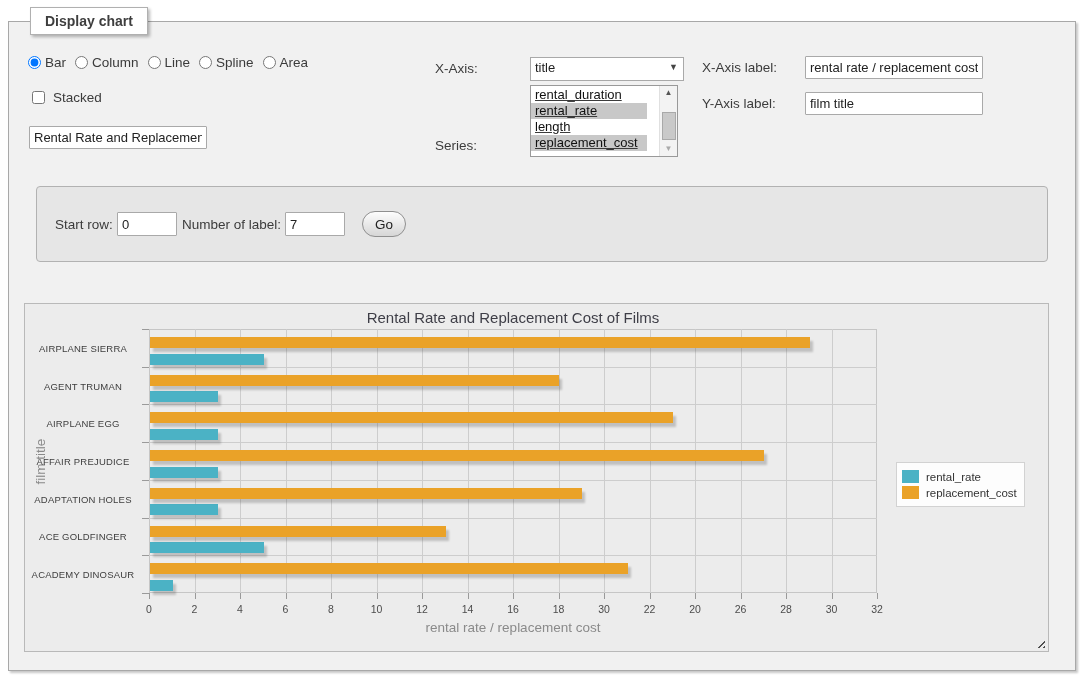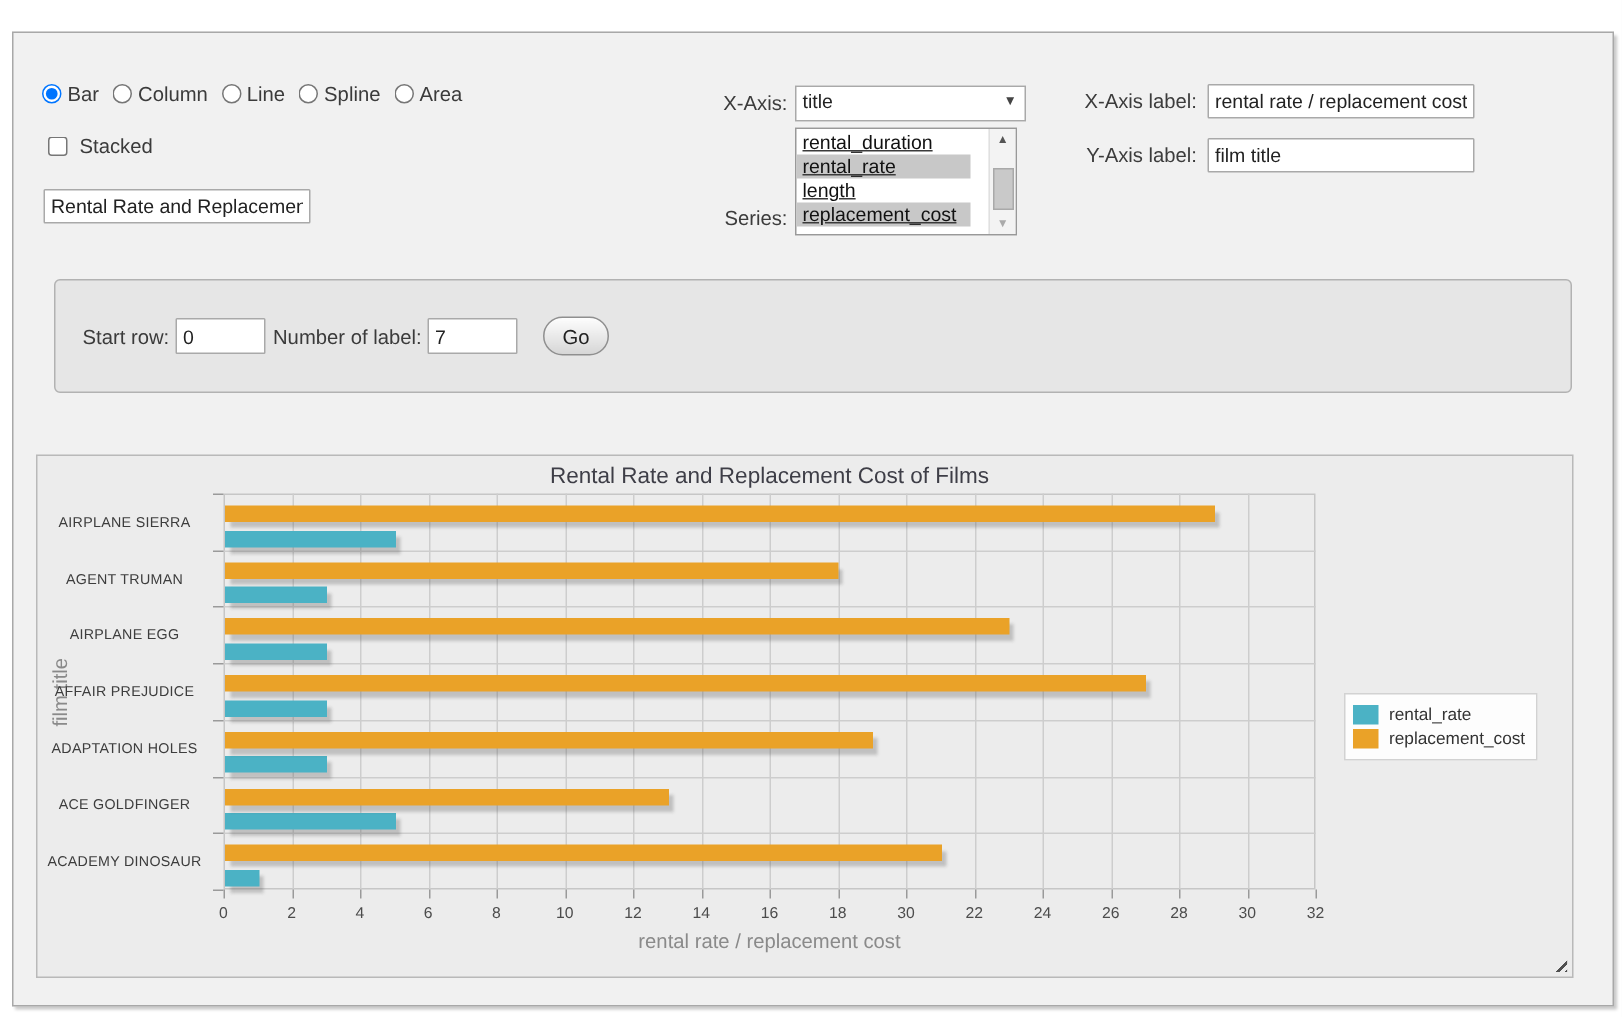--- a/index.html
+++ b/index.html
@@ -12,21 +12,21 @@
       box-shadow:2px 2px 3px rgba(0,0,0,.28);padding:5px 14px;font-weight:bold;
       font-size:14px;color:#3e3e3e;z-index:3;}
   
   .radio-row{position:absolute;left:28px;top:55px;display:flex;align-items:center;gap:9px;font-size:13.5px;}
   .rgroup{display:flex;align-items:center;gap:4px;}
   .rgroup input{margin:0;}
   .stacked-row{position:absolute;left:28px;top:88px;display:flex;align-items:center;gap:5px;font-size:13.5px;}
   input[type=text]{border:1px solid #a9a9a9;background:#fff;font-family:"Liberation Sans",sans-serif;
       font-size:13px;color:#222;padding:2px 4px;border-radius:1px;}
   .title-input{position:absolute;left:29px;top:126px;width:168px;height:17px;}
-  .flabel{position:absolute;font-size:13.5px;color:#3c3c3c;text-align:right;width:90px;}
+  .flabel{position:absolute;font-size:13.5px;color:#3c3c3c;width:90px;}
   .lab-xaxis{left:435px;top:61px;}
   .lab-series{left:435px;top:138px;}
   .lab-xlabel{left:702px;top:60px;width:96px;}
   .lab-ylabel{left:702px;top:96px;width:96px;}
   .select{position:absolute;left:530px;top:57px;width:144px;height:18px;background:#fff;
       border:1px solid #a9a9a9;padding:2px 4px;font-size:13px;color:#222;}
   .sel-arrow{position:absolute;right:5px;top:4px;font-size:9px;color:#444;}
   .listbox{position:absolute;left:530px;top:85px;width:146px;height:70px;background:#fff;
       border:1px solid #999;overflow:hidden;}
   .lb-items{position:absolute;left:0;top:1px;right:30px;text-decoration:underline;}
@@ -73,20 +73,21 @@
   .lgt{font-size:11.5px;color:#333;white-space:nowrap;}
   .resize-handle{position:absolute;right:3px;bottom:3px;width:11px;height:11px;
       background:repeating-linear-gradient(-45deg,#4f4f4f 0 1.5px,rgba(0,0,0,0) 1.5px 4px);
       clip-path:polygon(100% 0,100% 100%,0 100%);}
 </style>
 </head>
 <body>
 
 <div class="page">
   <div class="fs"></div>
+  <div class="fs-legend">Display chart</div>
 
   <div class="radio-row" id="chartTypes">
       <label class="rgroup">
         <input type="radio" name="ctype" checked="" style="">
         <span>Bar</span>
       </label>
       <label class="rgroup">
         <input type="radio" name="ctype" style="">
         <span>Column</span>
       </label>
@@ -191,21 +192,21 @@
       <div class="xtick" style="left: 533.5px;"></div>
       <div class="xlab" style="left: 533.5px;">18</div>
       <div class="gv" style="left: 579px;"></div>
       <div class="xtick" style="left: 579px;"></div>
       <div class="xlab" style="left: 579px;">30</div>
       <div class="gv" style="left: 624.5px;"></div>
       <div class="xtick" style="left: 624.5px;"></div>
       <div class="xlab" style="left: 624.5px;">22</div>
       <div class="gv" style="left: 670px;"></div>
       <div class="xtick" style="left: 670px;"></div>
-      <div class="xlab" style="left: 670px;">24</div>
+      <div class="xlab" style="left: 670px;">20</div>
       <div class="gv" style="left: 715.5px;"></div>
       <div class="xtick" style="left: 715.5px;"></div>
       <div class="xlab" style="left: 715.5px;">26</div>
       <div class="gv" style="left: 761px;"></div>
       <div class="xtick" style="left: 761px;"></div>
       <div class="xlab" style="left: 761px;">28</div>
       <div class="gv" style="left: 806.5px;"></div>
       <div class="xtick" style="left: 806.5px;"></div>
       <div class="xlab" style="left: 806.5px;">30</div>
       <div class="xtick" style="left: 852px;"></div>

